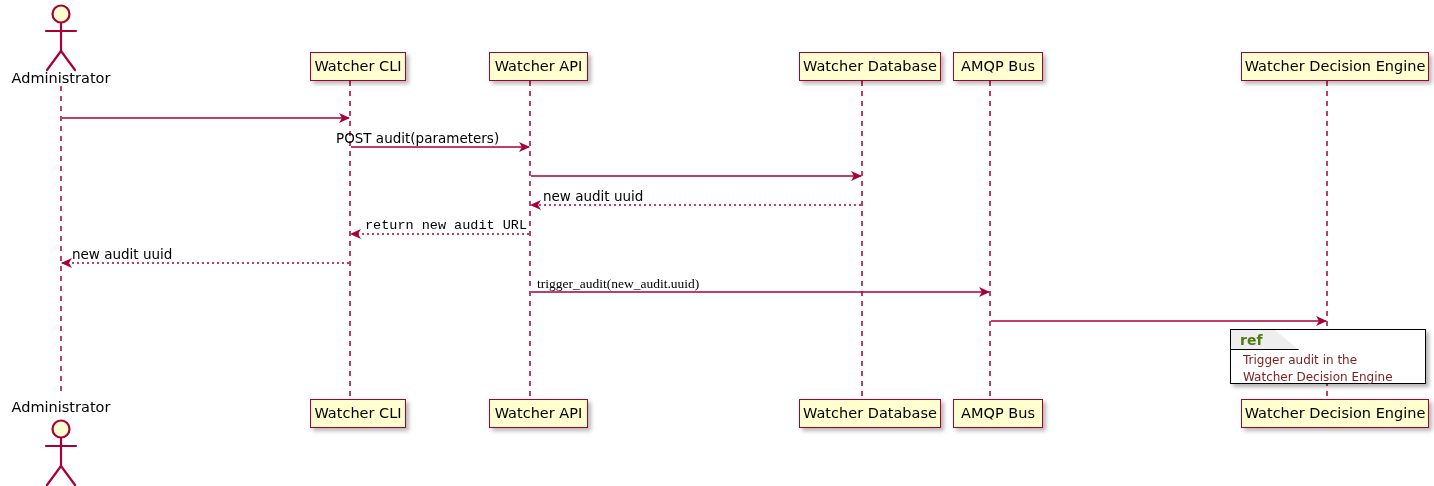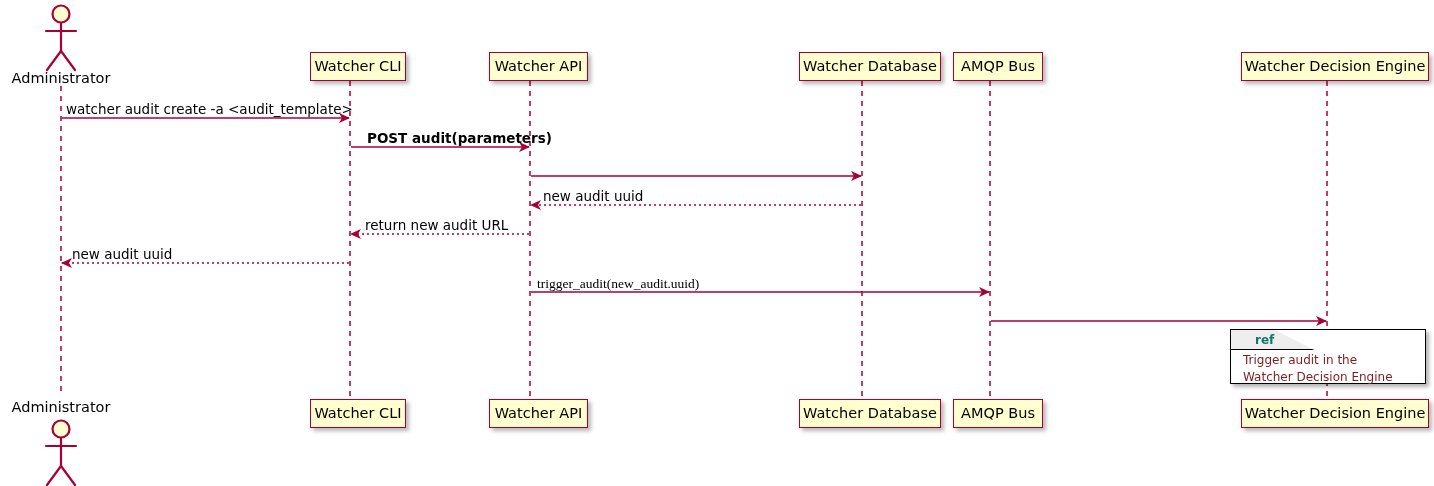--- a/index.html
+++ b/index.html
@@ -67,26 +67,26 @@
     position: absolute;
     left: 0;
     top: 0;
     height: 19px;
     width: 58px;
     background: #EEEEEE;
     border-right: 1.5px solid #000000;
     border-bottom: 1.5px solid #000000;
     -webkit-clip-path: polygon(0 0, 44px 0, 100% 100%, 0 100%);
     clip-path: polygon(0 0, 44px 0, 100% 100%, 0 100%);
-    font-size: 12px;
+    font-size: 14px;
     font-weight: bold;
-    color: #0f766e;
+    color: #4d7c0f;
     display: flex;
     align-items: center;
-    padding-left: 24px;
+    padding-left: 9px;
     line-height: 1;
   }
   .ref-body {
     position: absolute;
     left: 12px;
     top: 22px;
     font-size: 12px;
     color: #7f1d1d;
     line-height: 17px;
     white-space: nowrap;
@@ -151,24 +151,23 @@
   <div class="participant-box" style="left:791px; top:52px; width:142px; height:29px;">Watcher Database</div>
   <div class="participant-box" style="left:945px; top:52px; width:90px; height:29px;">AMQP Bus</div>
   <div class="participant-box" style="left:1233px; top:52px; width:188px; height:29px;">Watcher Decision Engine</div>
 
   <div class="participant-box" style="left:302px; top:399px; width:96px; height:29px;">Watcher CLI</div>
   <div class="participant-box" style="left:481px; top:399px; width:99px; height:29px;">Watcher API</div>
   <div class="participant-box" style="left:791px; top:399px; width:142px; height:29px;">Watcher Database</div>
   <div class="participant-box" style="left:945px; top:399px; width:90px; height:29px;">AMQP Bus</div>
   <div class="participant-box" style="left:1233px; top:399px; width:188px; height:29px;">Watcher Decision Engine</div>
 
-  <div class="msg-label" style="left:66px; top:103px;">watcher audit create -a &lt;audit_template&gt;</div>
-  <div class="msg-label" style="left:367px; top:132px;font-weight:bold;">POST audit(parameters)</div>
+  <div class="msg-label" style="left:336px; top:132px;">POST audit(parameters)</div>
   <div class="msg-label" style="left:543px; top:190px;">new audit uuid</div>
-  <div class="msg-label" style="left:365px; top:219px;">return new audit URL</div>
+  <div class="msg-label" style="left:365px; top:219px;font-family:Liberation Mono, monospace;">return new audit URL</div>
   <div class="msg-label" style="left:72px; top:248px;">new audit uuid</div>
   <div class="msg-label" style="left:537px; top:277px;font-family:Liberation Serif, serif;">trigger_audit(new_audit.uuid)</div>
 
   <div class="ref-frame" style="left:1230px; top:329px; width:196px; height:55px;">
     <div class="ref-tab">ref</div>
     <div class="ref-body">
       <div>Trigger audit in the</div>
       <div>Watcher Decision Engine</div>
     </div>
   </div>

